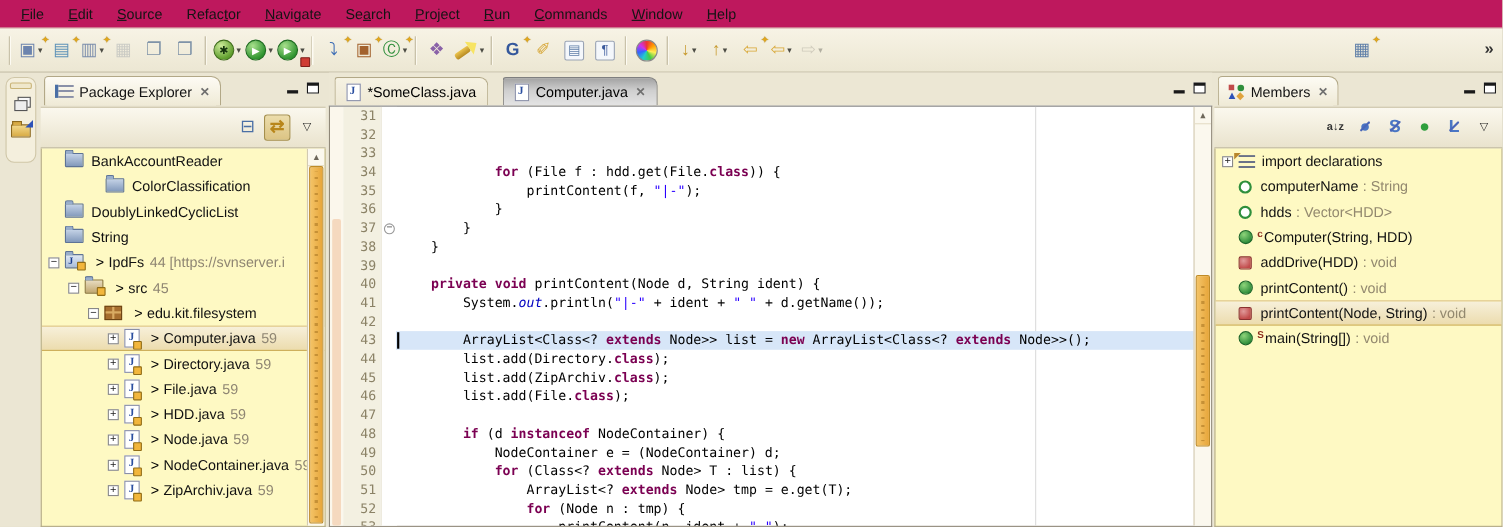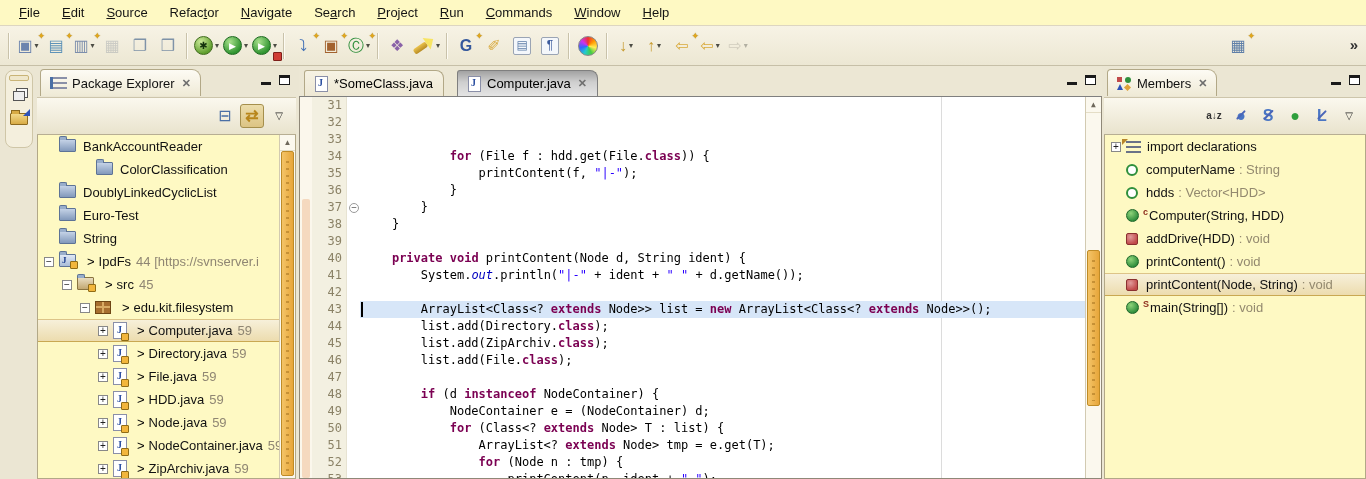--- a/index.html
+++ b/index.html
@@ -1,20 +1,20 @@
 <!DOCTYPE html>
 <html><head>
 <meta charset="utf-8">
 <style>
   html,body{margin:0;padding:0;background:#d8d4c4;}
   .window{position:relative;width:1366px;height:479px;background:#ebe6d3;overflow:hidden;
           font-family:"Liberation Sans",sans-serif;-webkit-font-smoothing:antialiased;}
 
   
-  .menubar{height:25px;background:#fef9c3;border-bottom:1px solid #ddd6c1;display:flex;align-items:center;padding-left:8px;font-size:13px;color:#141414;}
+  .menubar{height:25px;background:#be185d;border-bottom:1px solid #ddd6c1;display:flex;align-items:center;padding-left:8px;font-size:13px;color:#141414;}
   .mi{padding:3px 11px 4px 11px;cursor:default;}
   .mi u{text-decoration:underline;}
 
   
   .toolbar{height:39px;background:linear-gradient(#f7f3e5,#ece7d3);border-bottom:1px solid #c6bfa7;display:flex;align-items:center;padding:0 4px;position:relative;}
   .sep{width:2px;height:26px;margin:0 4px;background:linear-gradient(90deg,#c9c2aa 0 1px,#fdfbf3 1px 2px);}
   .tbtn{display:flex;align-items:center;justify-content:center;min-width:24px;height:26px;padding:0 2px;border-radius:3px;position:relative;cursor:default;}
   .tbtn.disabled{opacity:.38;}
   .ig{font-size:16px;line-height:16px;position:relative;}
   .ig.boxed{border:1px solid #9aa4b4;background:#f4f7fb;font-size:12px;line-height:14px;width:16px;height:16px;text-align:center;border-radius:2px;}
@@ -287,27 +287,20 @@
               <span class="ic-folder"></span>
             </span>
             <span>ColorClassification</span>
           </div>
           <div class="trow" style="padding-left: 6px;">
             <span style="width: 15px; flex: 0 0 auto;"></span>
             <span class="vicon">
               <span class="ic-folder"></span>
             </span>
             <span>DoublyLinkedCyclicList</span>
-          </div>
-          <div class="trow" style="padding-left: 6px;">
-            <span style="width: 15px; flex: 0 0 auto;"></span>
-            <span class="vicon">
-              <span class="ic-folder"></span>
-            </span>
-            <span>Euro-Test</span>
           </div>
           <div class="trow" style="padding-left: 6px;">
             <span style="width: 15px; flex: 0 0 auto;"></span>
             <span class="vicon">
               <span class="ic-folder"></span>
             </span>
             <span>String</span>
           </div>
           <div class="trow" style="padding-left: 6px;">
             <span class="exp">−</span>

